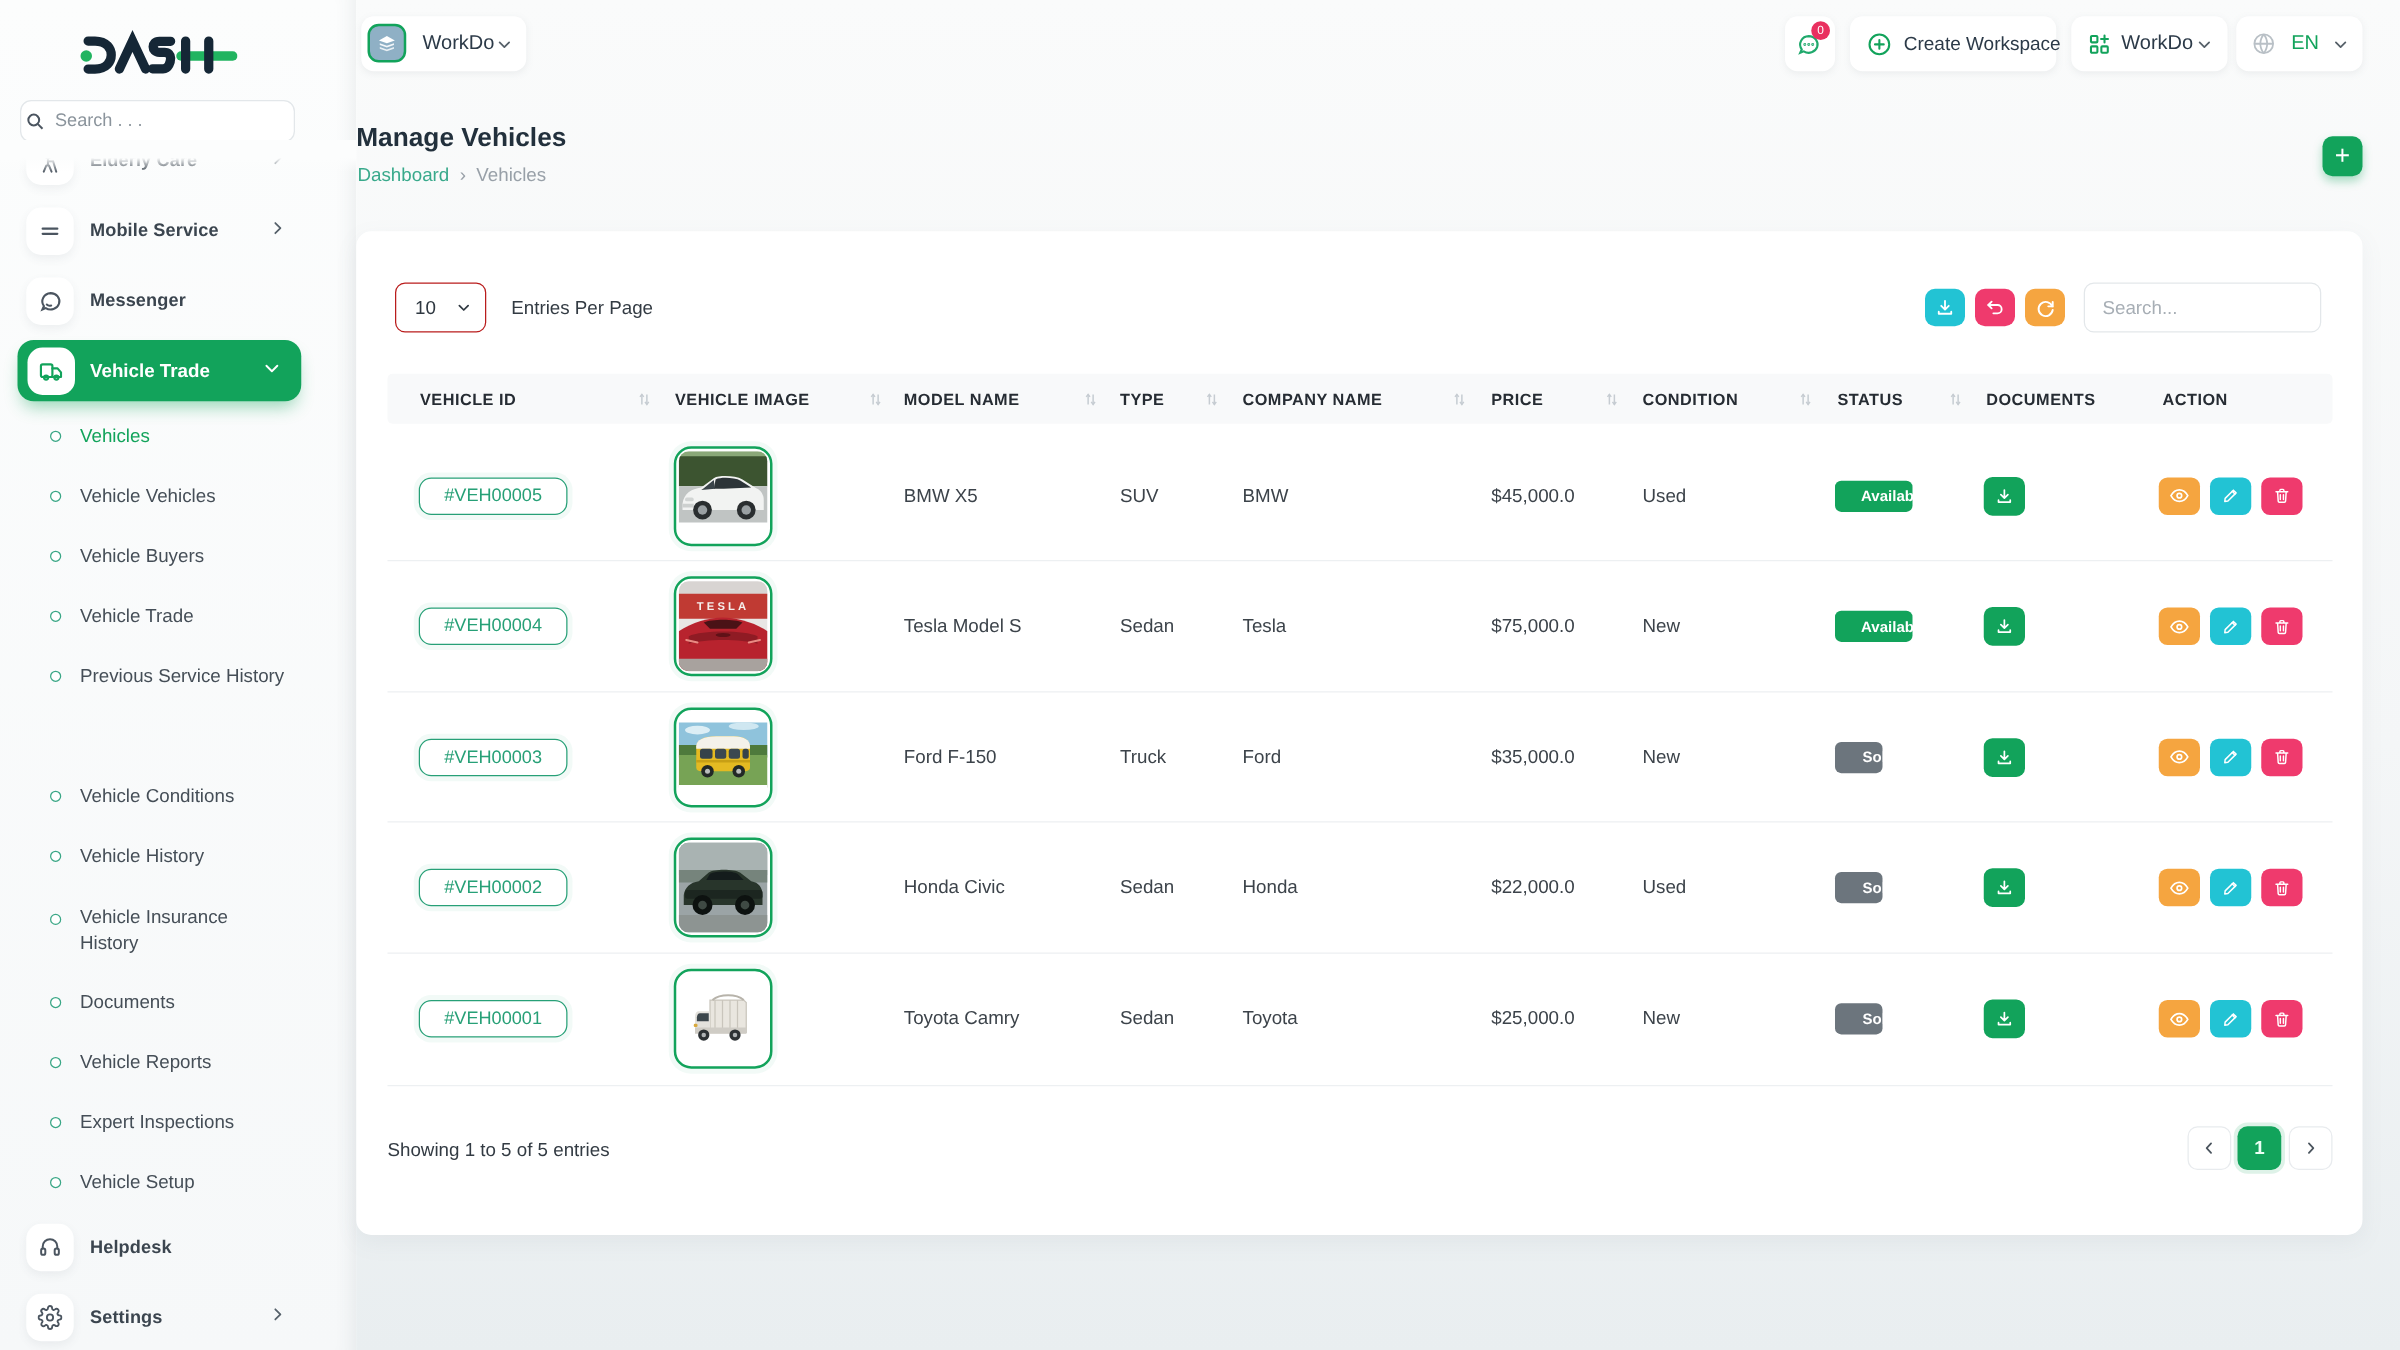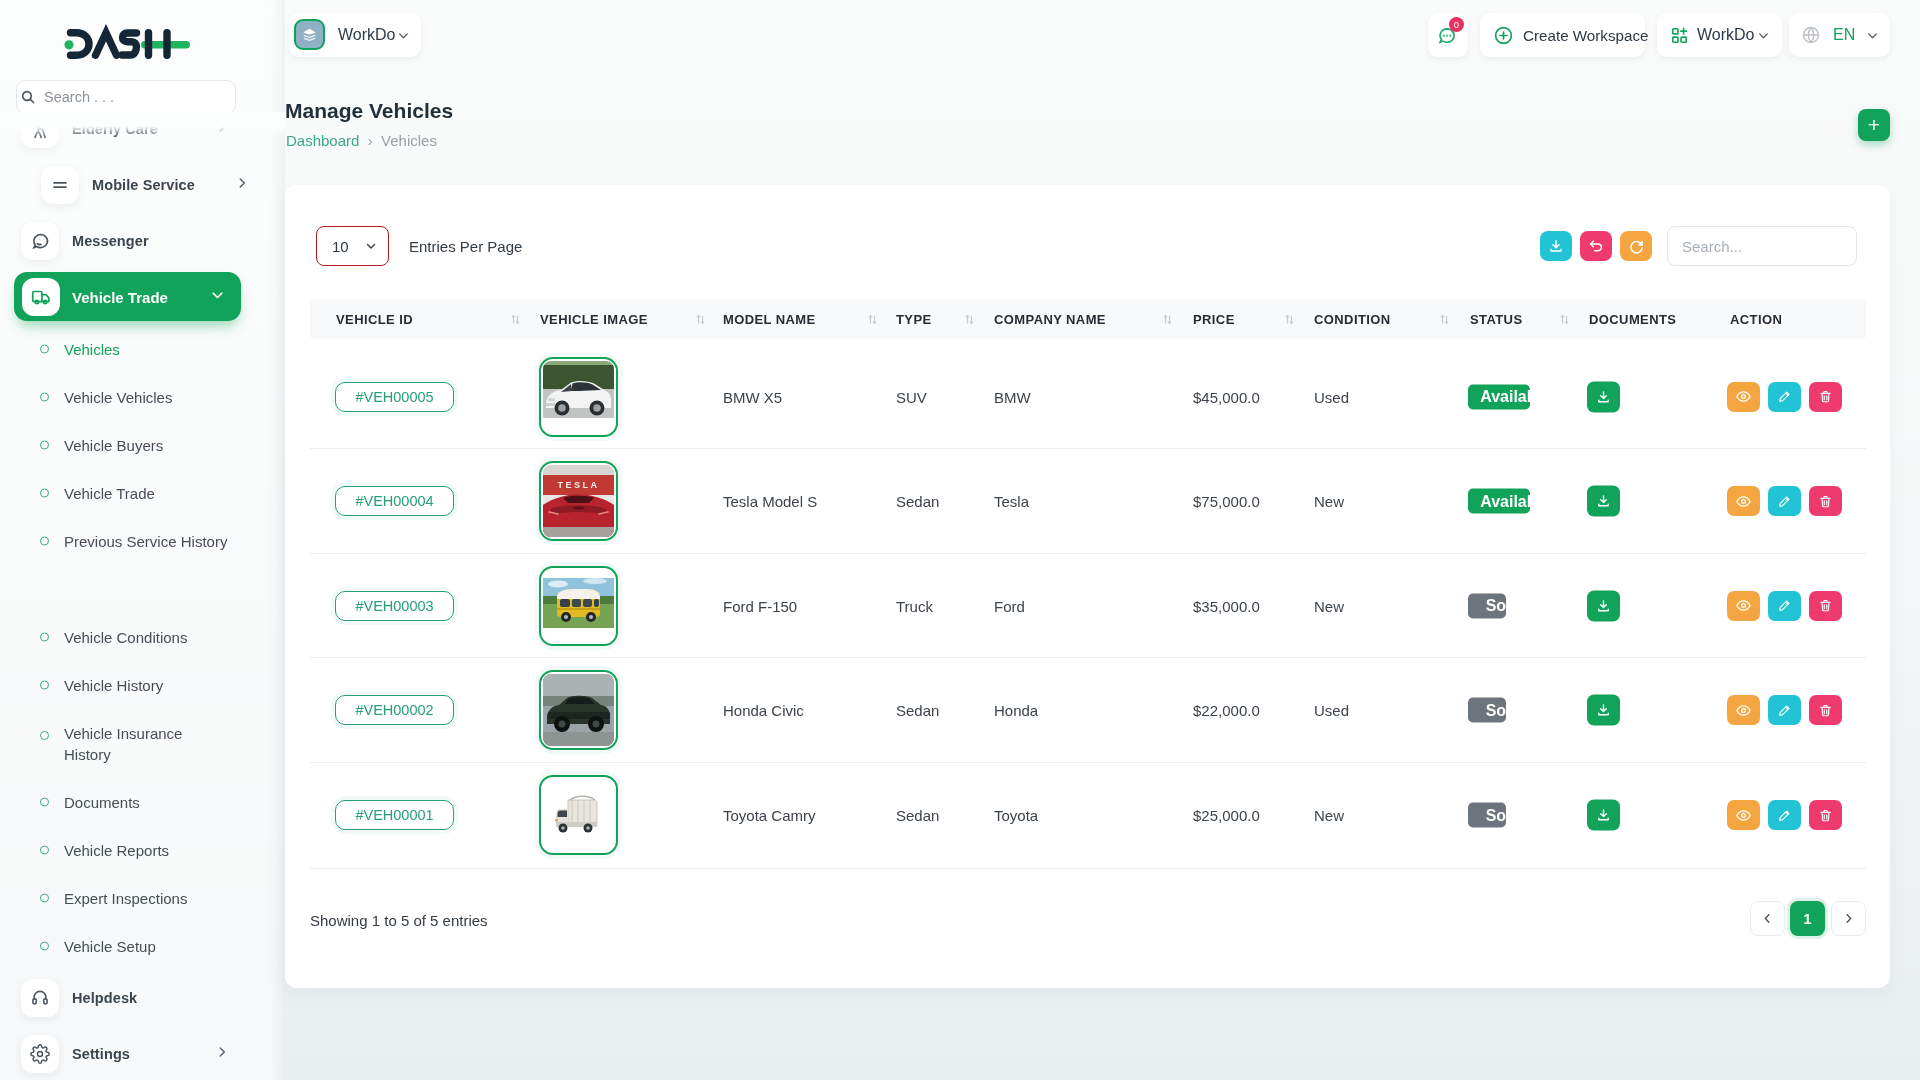--- a/index.html
+++ b/index.html
@@ -120,21 +120,21 @@
     color:#27a077; font-size:14.5px;
   }
   .vimg {
     position:absolute; left:229px; top:50%; transform:translateY(-50%);
     width:79px; height:80px; border:2px solid #12a35b; border-radius:14px;
     box-shadow:0 0 0 4px rgba(42,165,124,.06);
     background:#fff; display:flex; align-items:center; justify-content:center;
   }
   .vimg svg { border-radius:8px; }
   .badge { position:absolute; left:1158px; top:50%; transform:translateY(-50%);
-    height:25px; border-radius:5px; color:#fff; font-size:16px; font-weight:700;
+    height:25px; border-radius:5px; color:#fff; font-size:12px; font-weight:700;
     display:flex; align-items:center; justify-content:center;padding-left:32px; }
   .badge.green { width:62px; background:#12a35b; }
   .badge.gray { width:38px; background:#6c757d; }
   .docbtn { position:absolute; left:1277px; top:50%; transform:translateY(-50%);
     width:33px; height:31px; background:#12a35b; border-radius:7px;
     display:flex; align-items:center; justify-content:center; }
   .act { position:absolute; top:50%; transform:translateY(-50%);
     width:33px; height:30px; border-radius:7px;
     display:flex; align-items:center; justify-content:center; }
   .act.orange { left:1417px; background:#f5a540; }
@@ -179,21 +179,21 @@
           <svg width="20" height="20" viewBox="0 0 24 24" fill="none" stroke="#4b5560" stroke-width="1.9" stroke-linecap="round">
             <circle cx="10" cy="6" r="3"></circle>
             <path d="M10 9 v7 M6 22 l2.5-6 M13.5 22 L11 16 M10 12 h5 l3 10"></path>
           </svg>
         </div>
       <div class="mlabel">Elderly Care</div>
       <div class="mchev"><svg width="14" height="14" viewBox="0 0 24 24" fill="none" stroke="#55606a" stroke-width="2.4" stroke-linecap="round" stroke-linejoin="round">
             <path d="M9 5 L16 12 L9 19"></path>
           </svg></div>
     </div>
-    <div class="mitem" style="top:35px;margin-left:20px;">
+    <div class="mitem" style="top:35px;">
       <div class="micon">
           <svg width="20" height="20" viewBox="0 0 24 24" fill="none" stroke="#4b5560" stroke-width="2.2" stroke-linecap="round">
             <path d="M5 9.5 h14 M5 14.5 h14"></path>
           </svg>
         </div>
       <div class="mlabel">Mobile Service</div>
       <div class="mchev"><svg width="14" height="14" viewBox="0 0 24 24" fill="none" stroke="#55606a" stroke-width="2.4" stroke-linecap="round" stroke-linejoin="round">
             <path d="M9 5 L16 12 L9 19"></path>
           </svg></div>
     </div>

